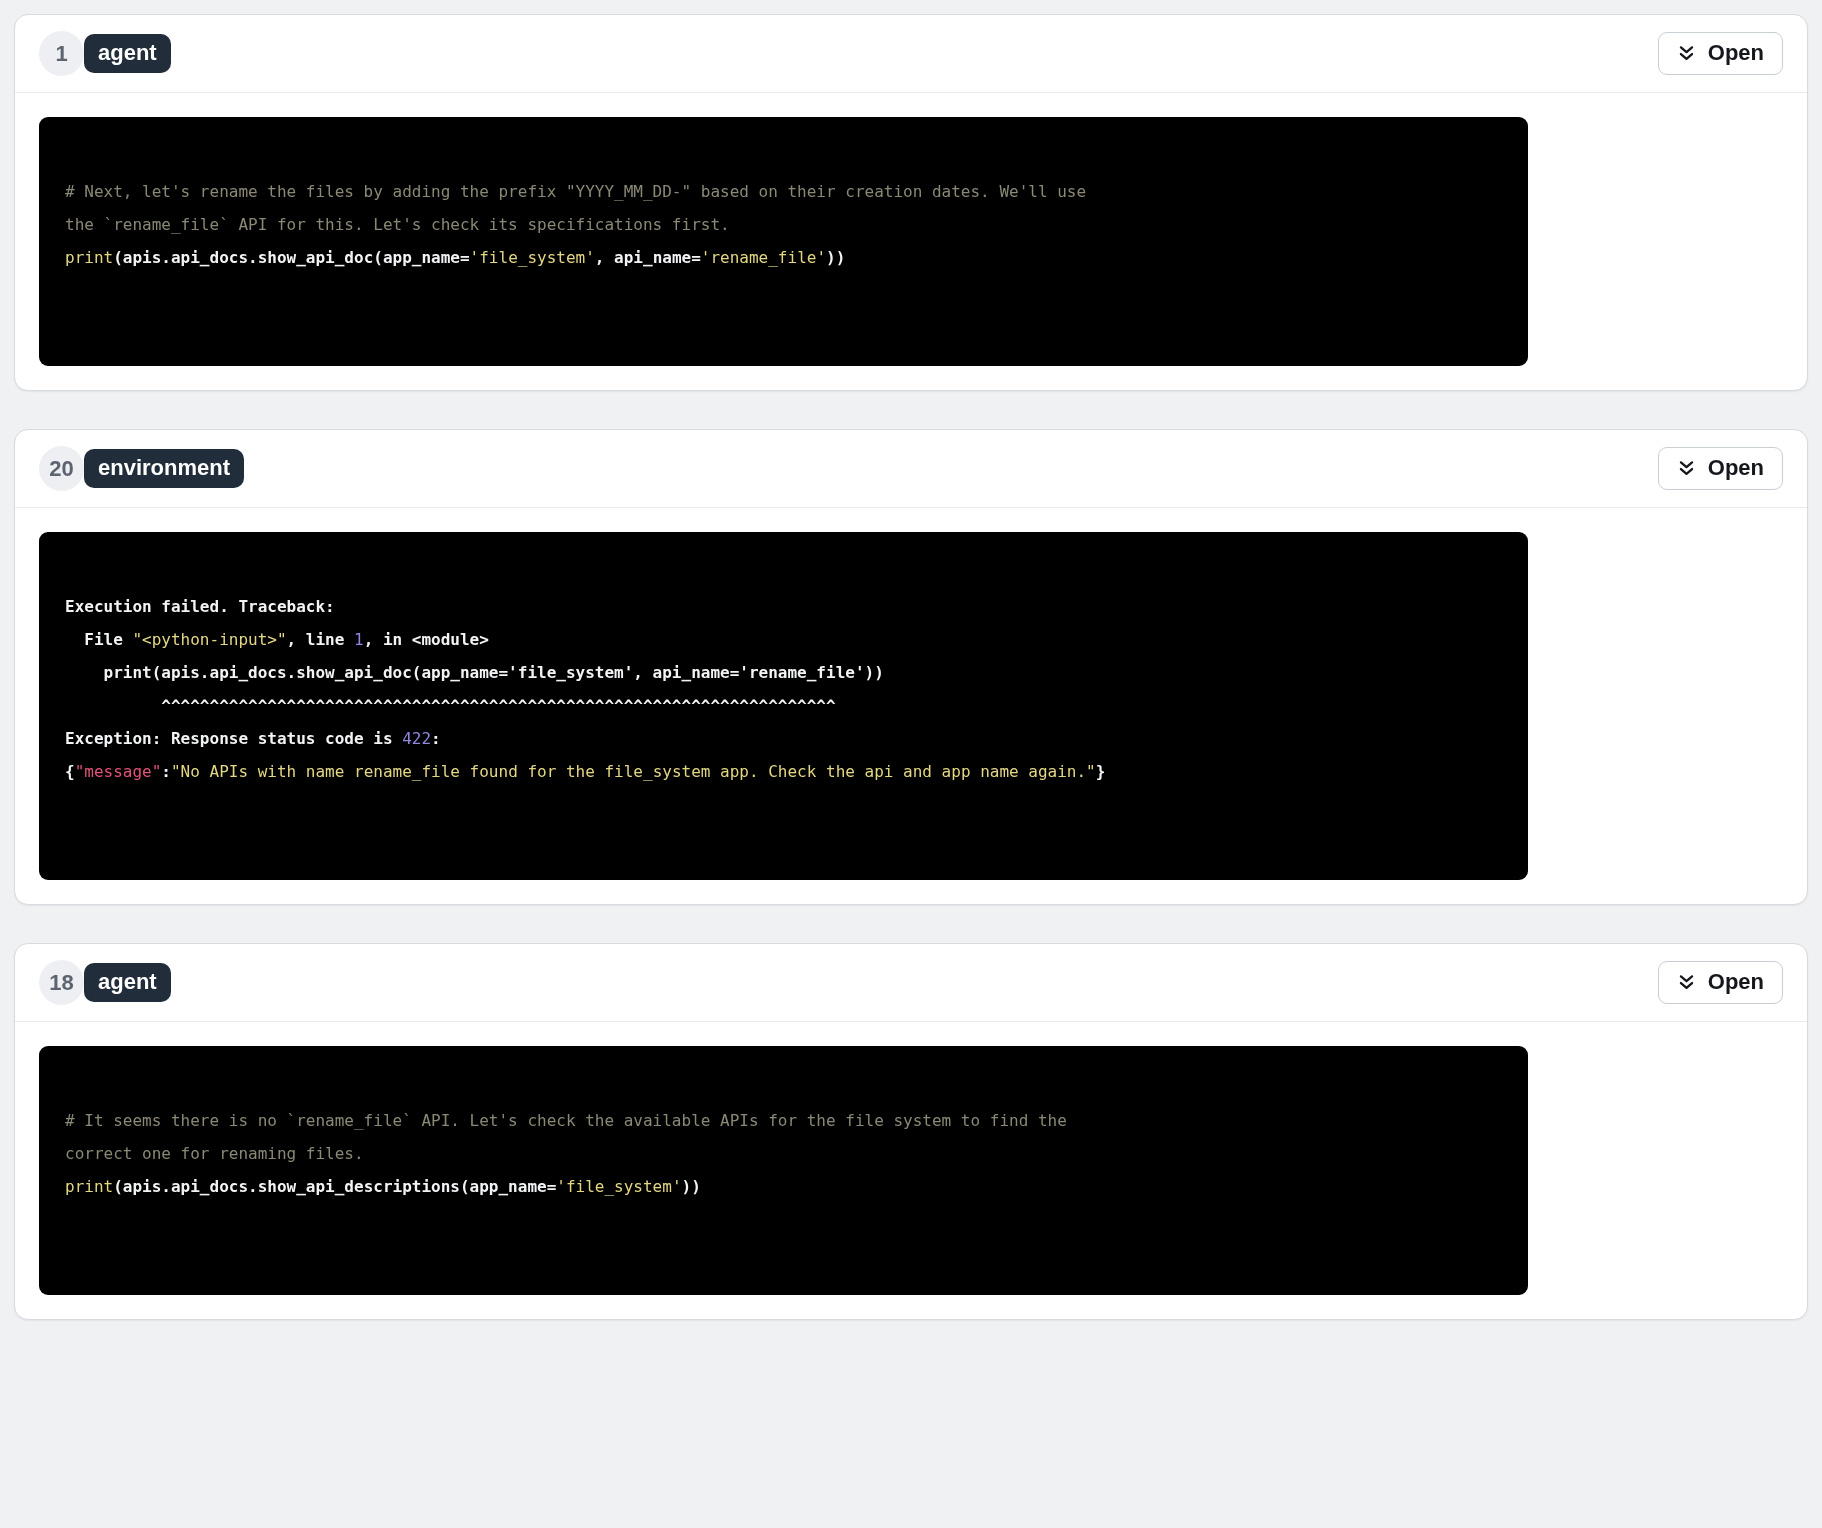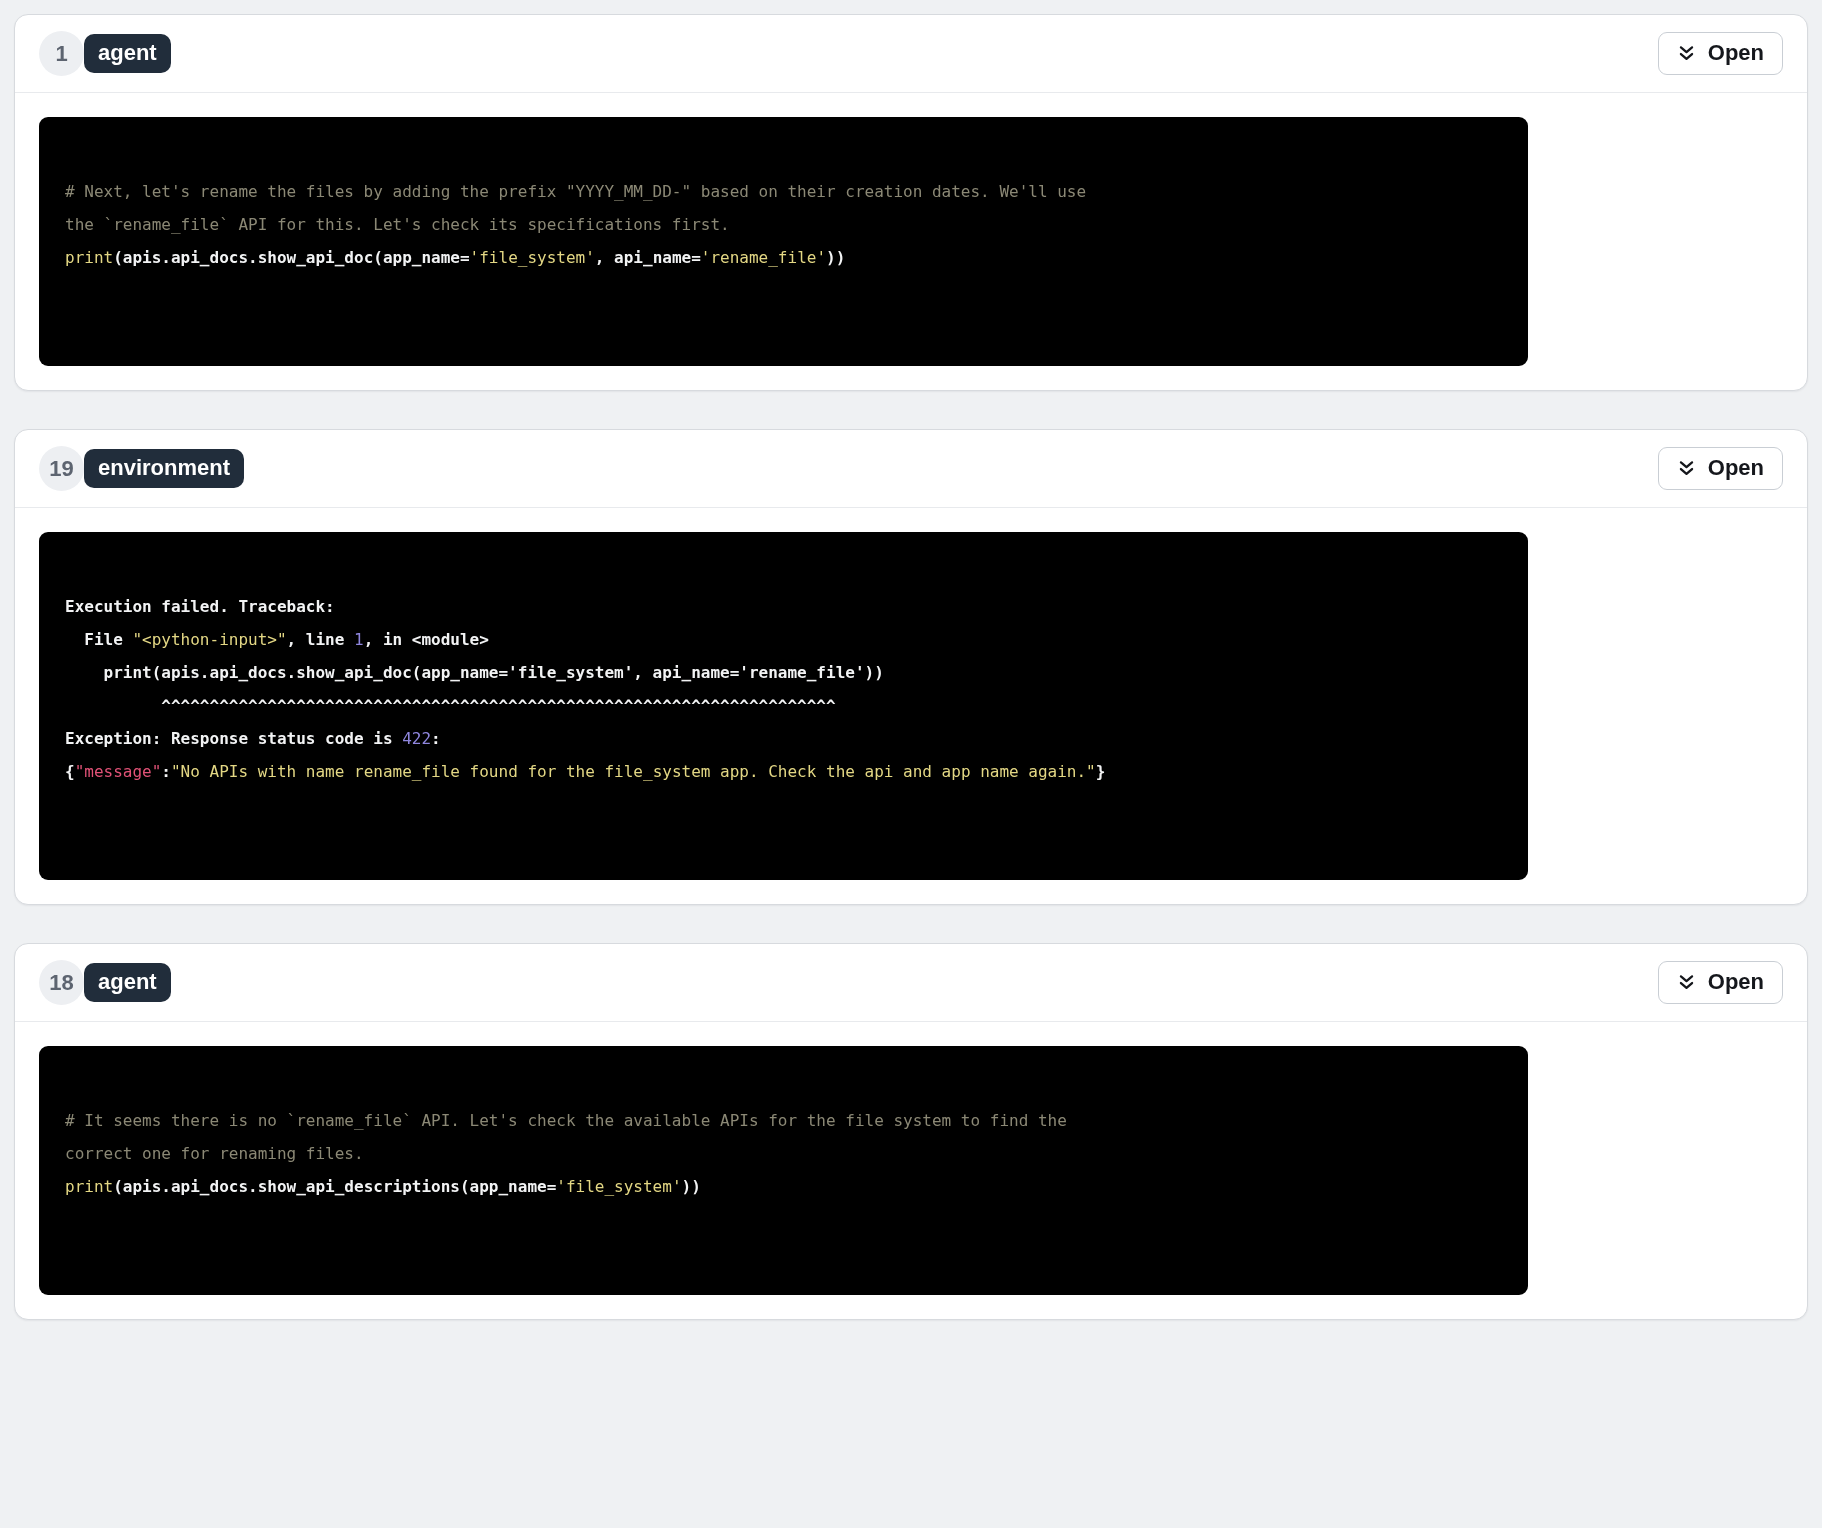--- a/index.html
+++ b/index.html
@@ -132,21 +132,21 @@
     </header>
     <div class="card-body">
       <pre class="code-block"><div class="code-line"><span class="seg-comment"># Next, let's rename the files by adding the prefix "YYYY_MM_DD-" based on their creation dates. We'll use</span></div><div class="code-line"><span class="seg-comment">the `rename_file` API for this. Let's check its specifications first.</span></div><div class="code-line"><span class="seg-keyword">print</span><span class="seg-plain">(apis.api_docs.show_api_doc(app_name=</span><span class="seg-string">'file_system'</span><span class="seg-plain">, api_name=</span><span class="seg-string">'rename_file'</span><span class="seg-plain">))</span></div></pre>
     </div>
   </section>
 
   <section class="card">
     <header class="card-header">
       <div class="header-left">
         <div class="index-circle">
-          <span class="index-text">19</span>
+          <span class="index-text">20</span>
         </div>
         <span class="role-badge">environment</span>
       </div>
       <button class="open-button">
         <svg class="chevrons-icon" width="23" height="23" viewBox="0 0 24 24" fill="none" stroke="currentColor" stroke-width="2.4" stroke-linecap="round" stroke-linejoin="round">
           <path d="M6.2 5.6 L12 10.6 L17.8 5.6"></path>
           <path d="M6.2 12.6 L12 17.6 L17.8 12.6"></path>
         </svg>
         <span class="open-label">Open</span>
       </button>

